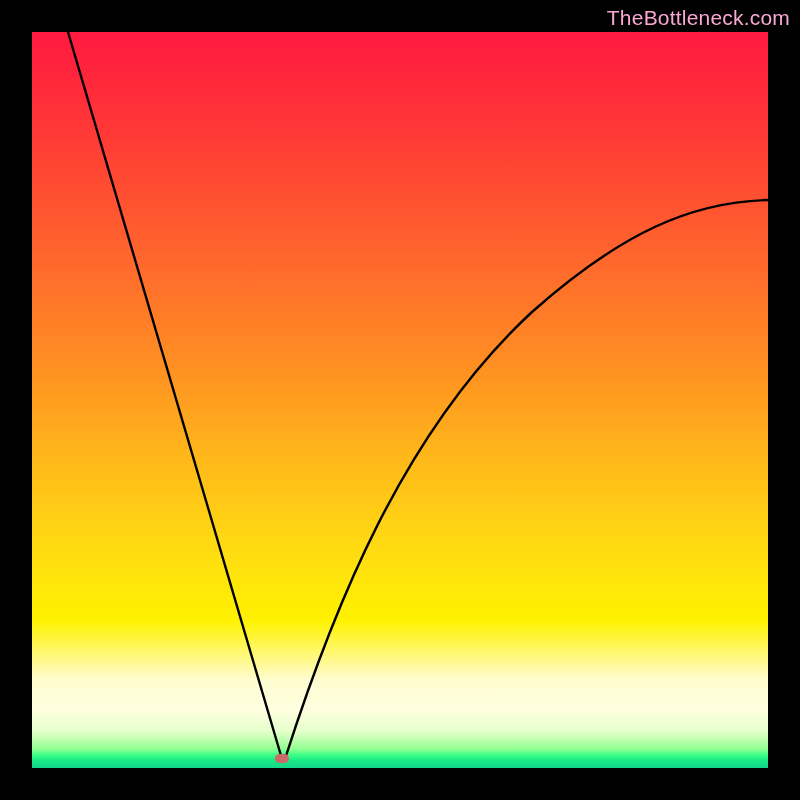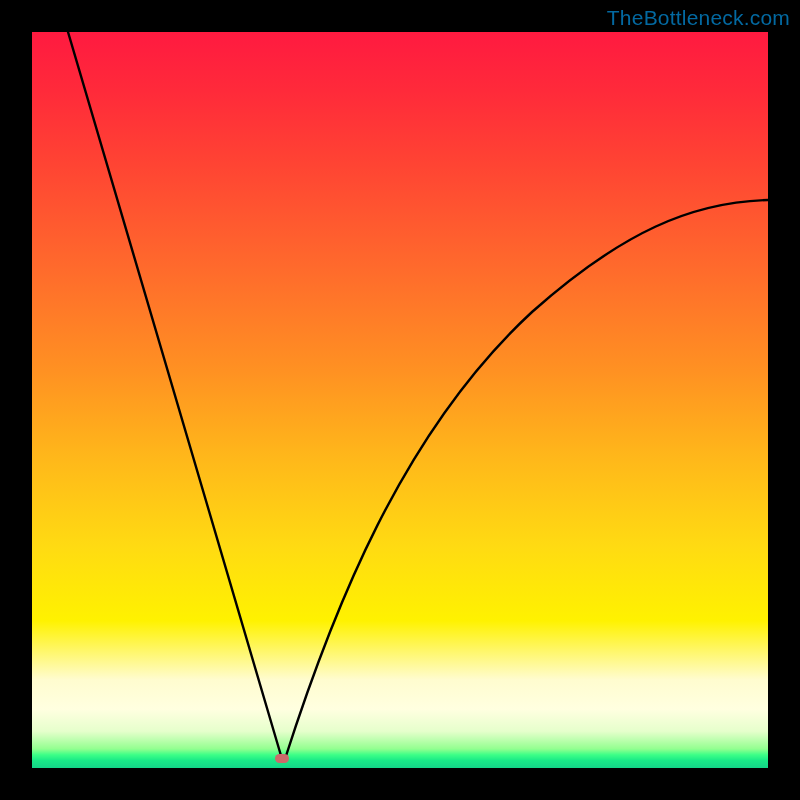--- a/index.html
+++ b/index.html
@@ -40,21 +40,21 @@
       #93ff90 97.4%,
       #3dff87 98.2%,
       #18e987 99%,
       #14d588 100%
     );
   }
   .watermark {
     position: absolute;
     top: 6px;
     right: 10px;
-    color: #0369a1;
+    color: #f9a8d4;
     font-size: 21px;
     font-weight: 500;
     letter-spacing: 0.2px;
     user-select: none;
   }
   svg.curve {
     position: absolute;
     left: 0; top: 0;
     width: 736px; height: 736px;
   }

